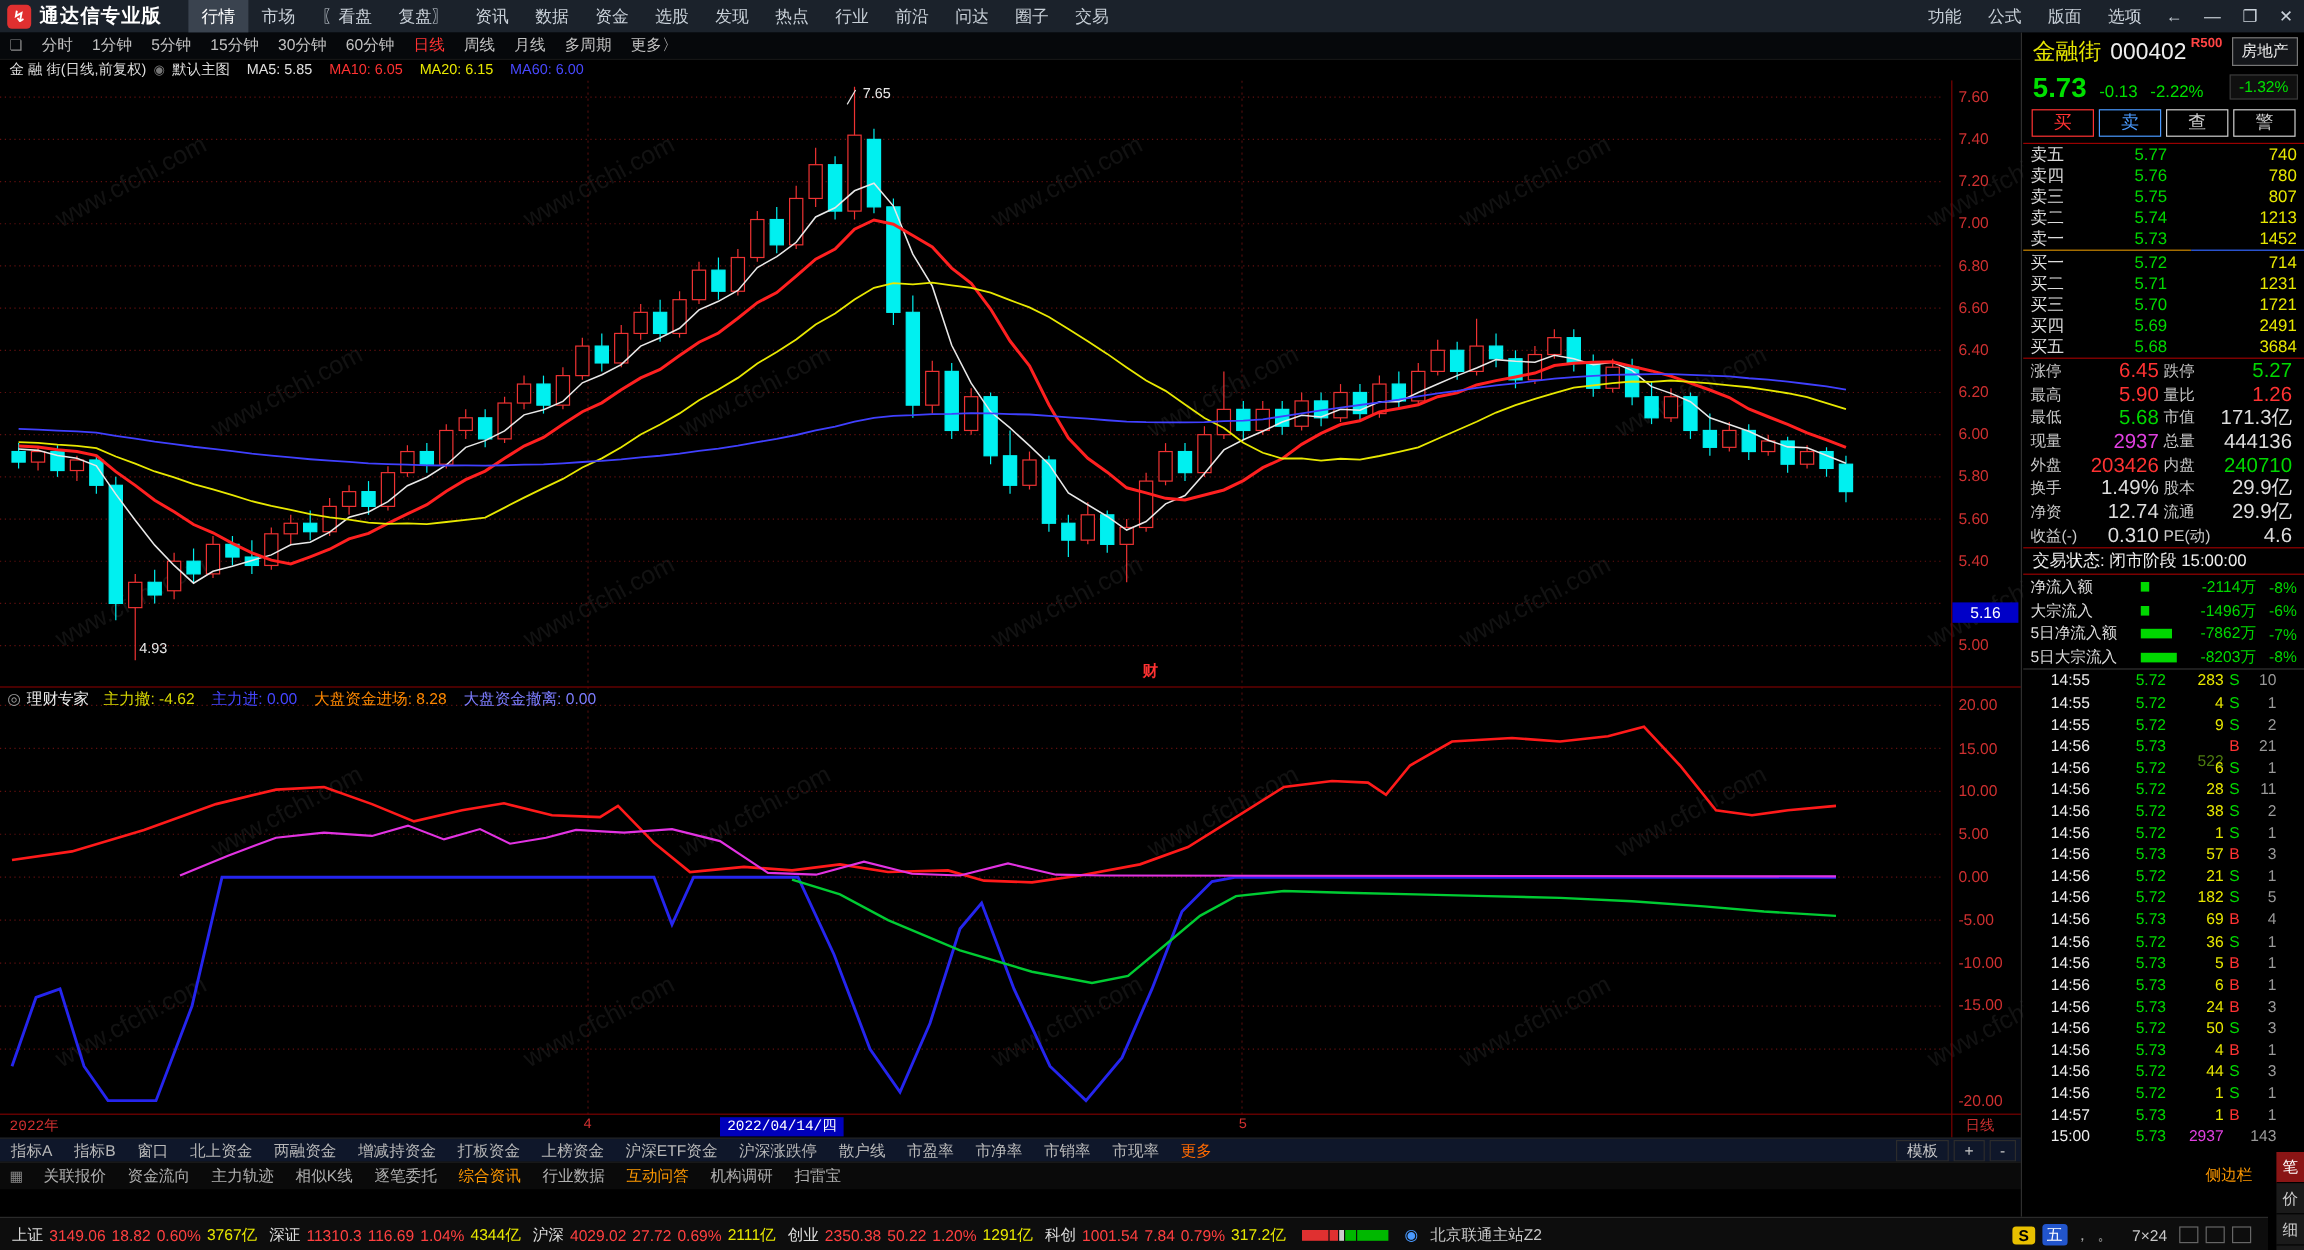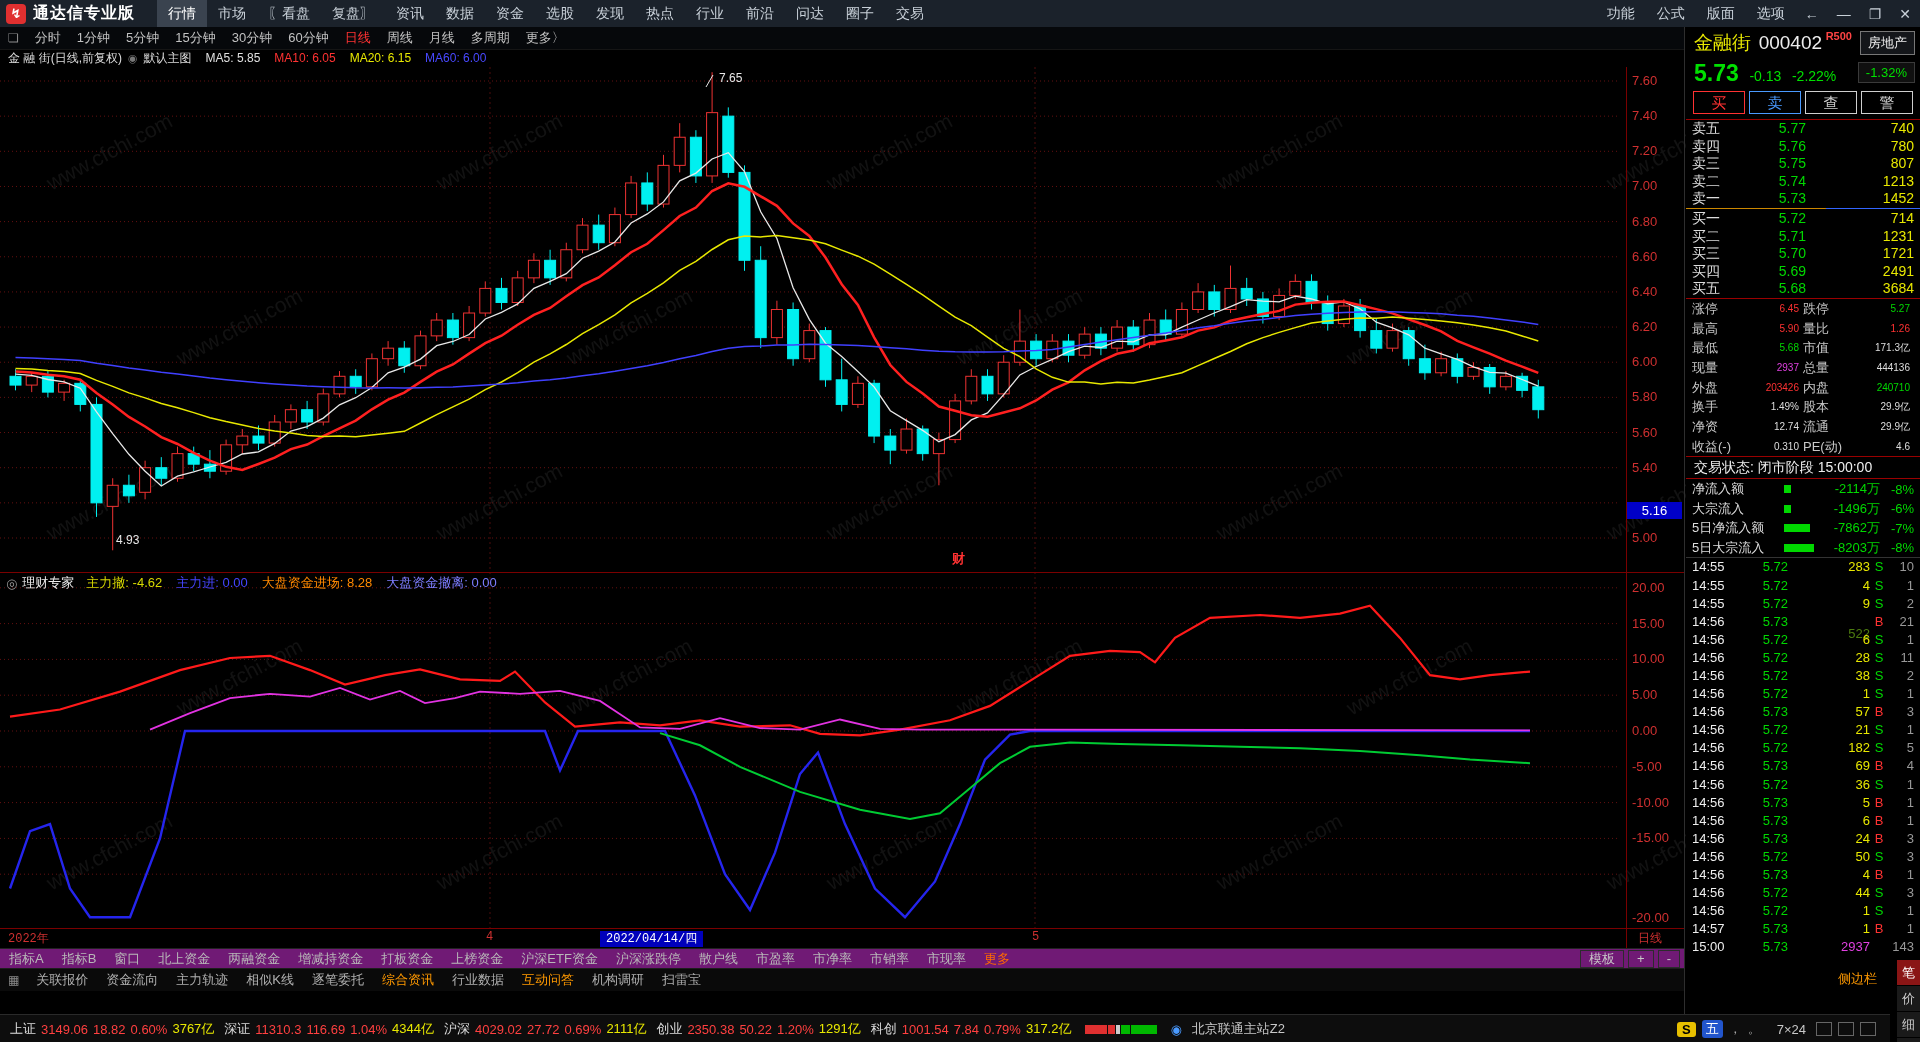--- a/index.html
+++ b/index.html
@@ -46,21 +46,21 @@
               font-size:13px;z-index:10;}
   .ind-icon{color:#999;margin:0 5px 0 6px;}
   .ind-name{color:#eee;margin-right:12px;}
   .ind-field{margin-right:14px;}
   
   .xaxis{position:absolute;top:930px;left:0;width:1684px;height:18px;z-index:10;font-size:12px;}
   .xaxis span{position:absolute;color:#cf3030;font-family:Liberation Mono, monospace;}
   .date-box{position:absolute;left:600px;top:1px;background:#0000bb;color:#fff;padding:0 6px;height:16px;
             line-height:16px;}
   
-  .tabs1{position:absolute;top:948px;left:0;width:1684px;height:20px;background:#701a75;display:flex;
+  .tabs1{position:absolute;top:948px;left:0;width:1684px;height:20px;background:#0f172a;display:flex;
          align-items:center;border-top:1px solid #222;z-index:12;}
   .tab1-item{color:#b8b8b8;font-size:13px;padding:0 9px;}
   .tab1-item.hot{color:#ff6a00;}
   .tabs1-right{margin-left:auto;display:flex;}
   .mini-btn{color:#c8c8c8;font-size:13px;border:1px solid #2c2c2c;padding:0 8px;margin-right:4px;line-height:16px;}
   .tabs2{position:absolute;top:968px;left:0;width:1684px;height:22px;background:#0a0a0a;display:flex;
          align-items:center;border-top:1px solid #1d1d1d;z-index:12;}
   .tab2-icon{color:#888;font-size:12px;padding:0 8px;}
   .tab2-item{color:#b0b0b0;font-size:13px;padding:0 9px;}
   .tab2-item.hot{color:#ff9900;}
@@ -103,28 +103,28 @@
   .book-row{display:flex;height:17.6px;line-height:17.6px;padding:0 6px;}
   .book-row .bl{width:44px;color:#ddd;font-size:14px;}
   .book-row .bp{width:70px;text-align:right;color:#00d800;font-size:14px;}
   .book-row .bv{flex:1;text-align:right;color:#e8e800;font-size:14px;}
   .p-split{display:flex;height:2px;align-items:center;}
   .p-split i{display:block;width:140px;height:1px;background:#cc8800;}
   .p-split b{display:block;flex:1;height:1px;background:#3366ff;}
   .stat-row{display:flex;height:19.7px;line-height:19.7px;padding:0 6px;}
   .stat-cell{display:flex;width:50%;}
   .stat-cell .sl{color:#c8c8c8;font-size:13px;}
-  .stat-cell .sv{flex:1;text-align:right;font-size:10px;padding-right:4px;}
+  .stat-cell .sv{flex:1;text-align:right;font-size:17px;padding-right:4px;}
   .p-status{height:21px;line-height:21px;color:#eee;padding-left:8px;font-size:14px;}
   .flow-row{display:flex;align-items:center;height:19.5px;padding:0 6px;}
   .flow-row .fl{color:#ddd;font-size:13px;width:92px;}
   .flow-row .fb{height:8px;background:#00d800;margin-right:4px;}
   .flow-row .fv{flex:1;text-align:right;color:#00d800;font-size:13px;}
   .flow-row .fp{width:34px;text-align:right;color:#00d800;font-size:13px;}
-  .tick-row{display:flex;height:18.1px;line-height:18.1px;padding:0 6px;}
+  .tick-row{display:flex;height:18.1px;line-height:18.1px;padding:0 23px;}
   .tick-row .tt{width:44px;color:#eee;font-size:13px;}
   .tick-row .tp{width:52px;text-align:right;color:#00d800;font-size:13px;}
   .tick-row .tv{flex:1;text-align:right;font-size:13px;}
   .tick-row .ts{width:18px;text-align:center;font-size:13px;}
   .tick-row .tn{width:26px;text-align:right;color:#999;font-size:13px;}
   .side-strip{position:absolute;left:1897px;top:960px;width:23px;z-index:29;}
   .side-tab{width:23px;height:25px;line-height:25px;text-align:center;color:#ccc;font-size:13px;
             background:#1a1a1a;border-bottom:1px solid #000;}
   .side-tab.active{background:#8a1515;color:#fff;}
   .wm{position:absolute;color:rgba(200,200,200,0.09);font-size:21px;transform:rotate(-28deg);

